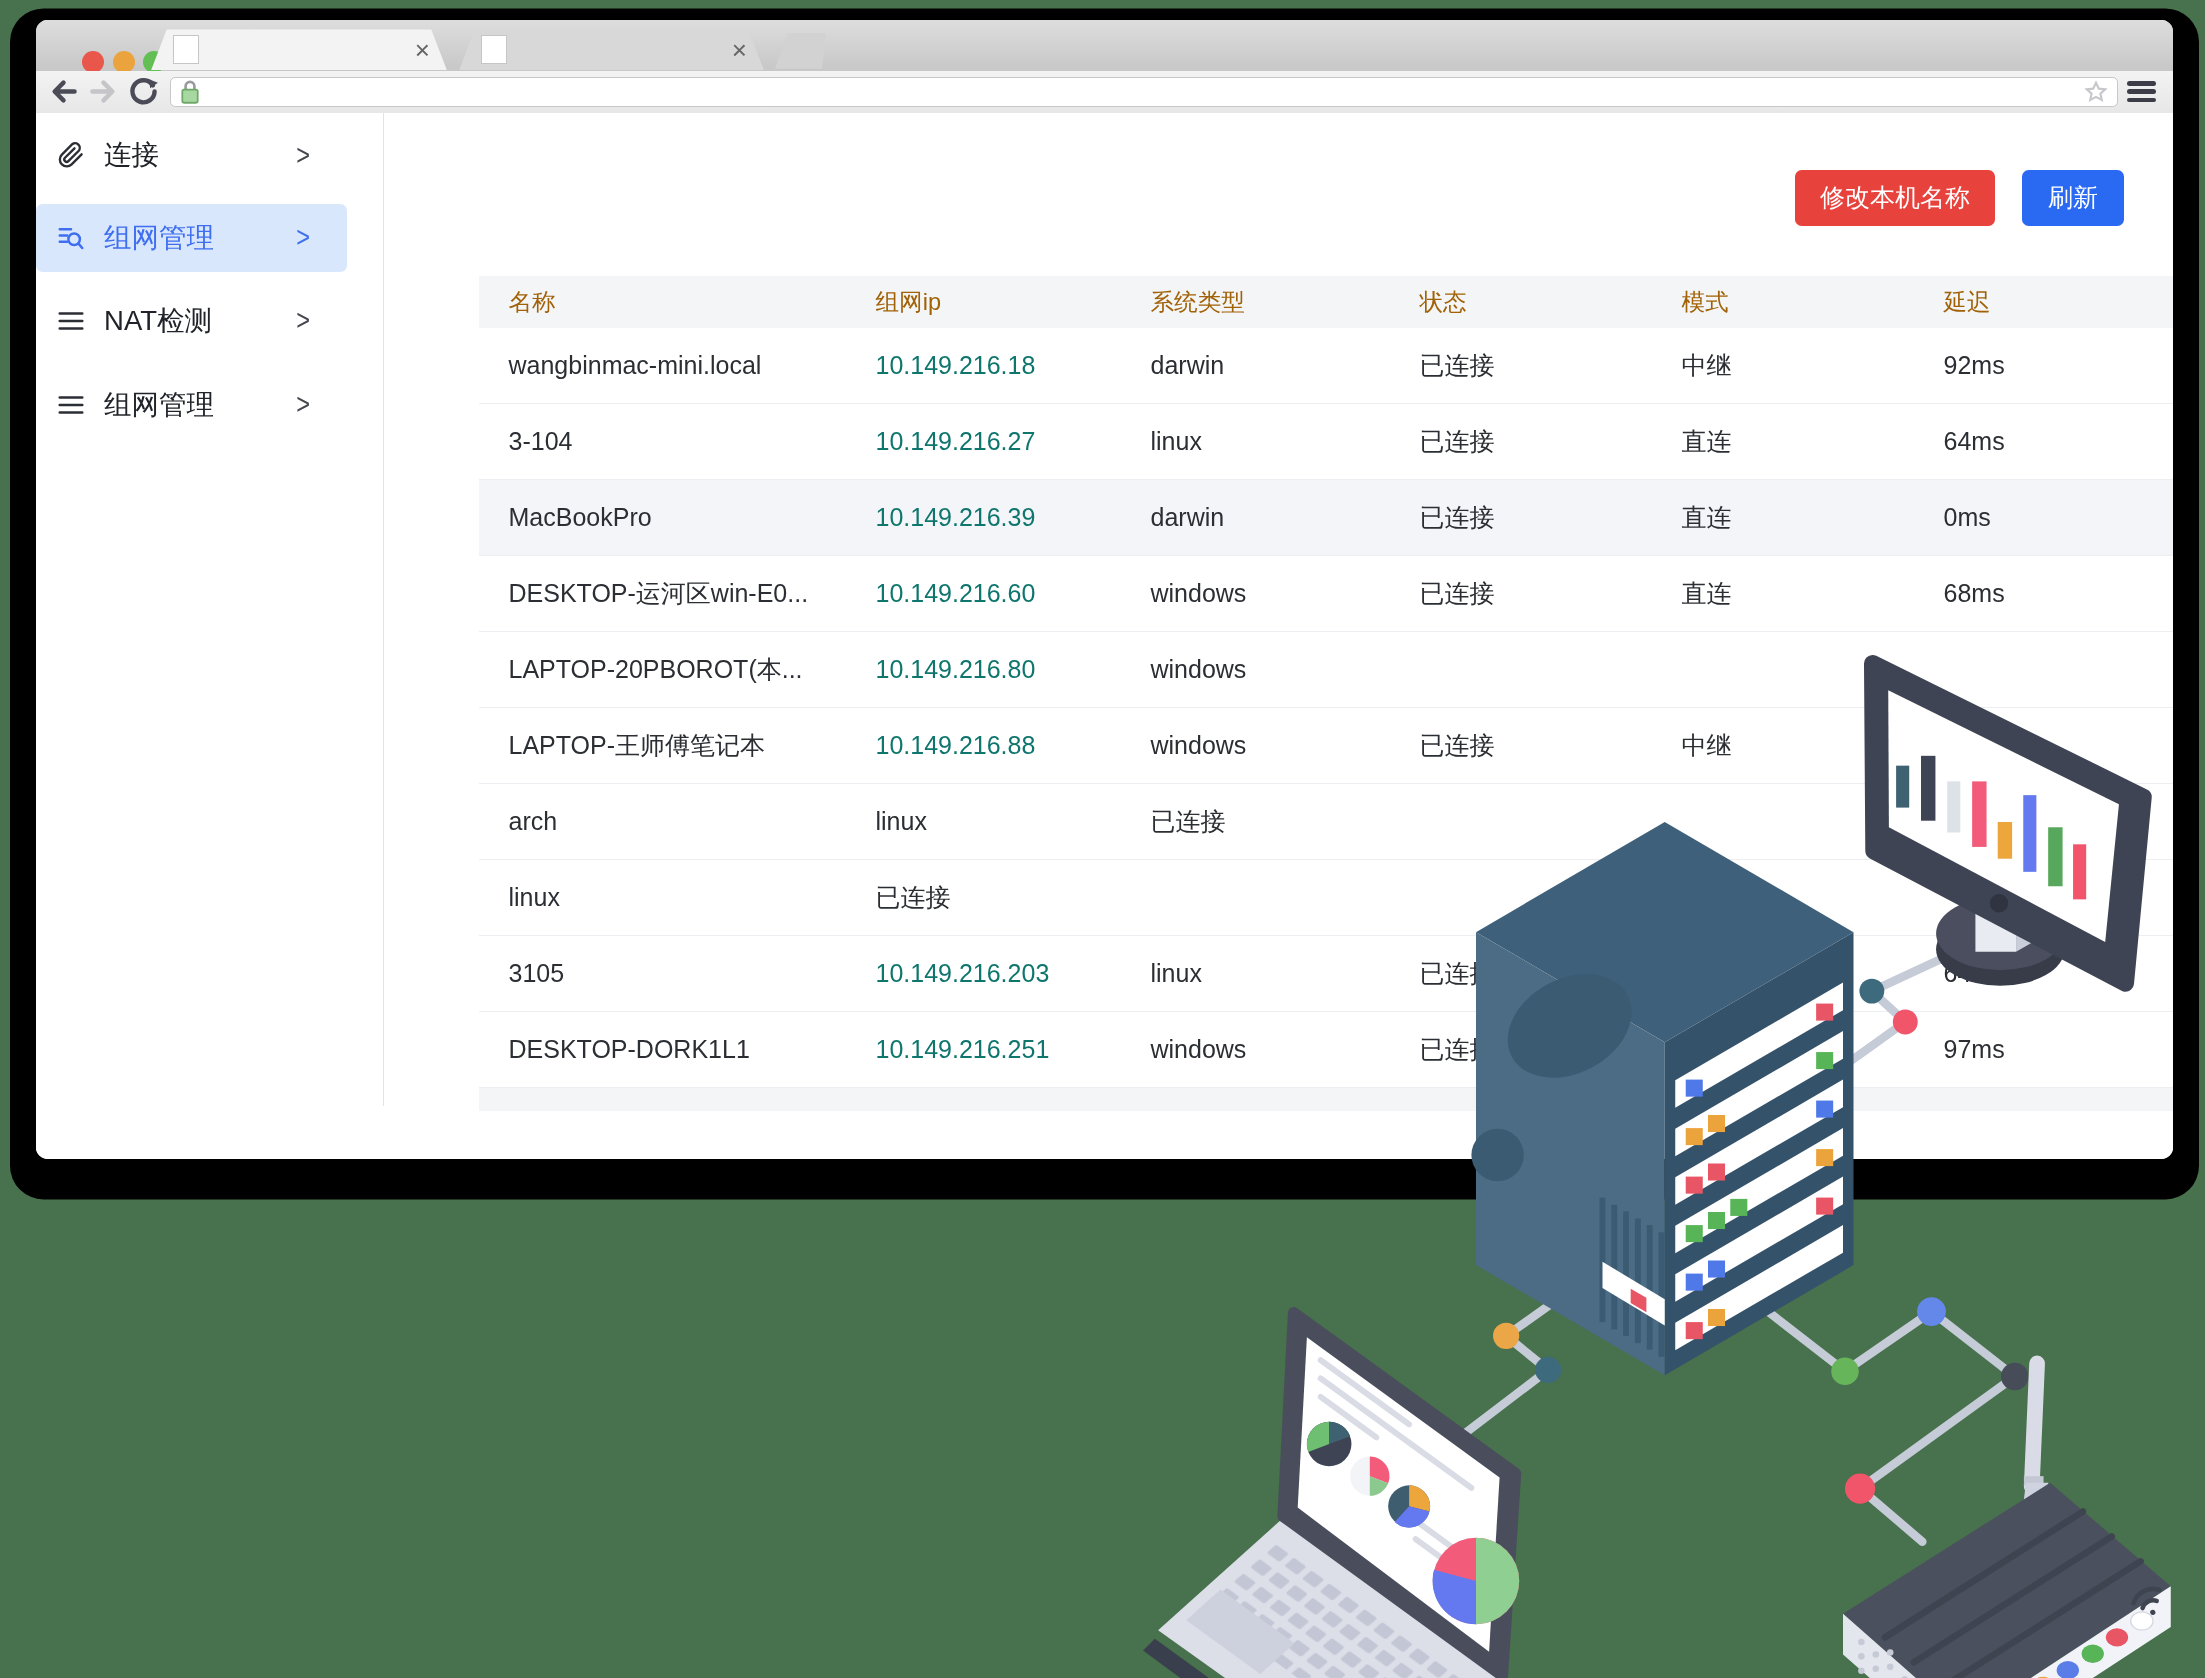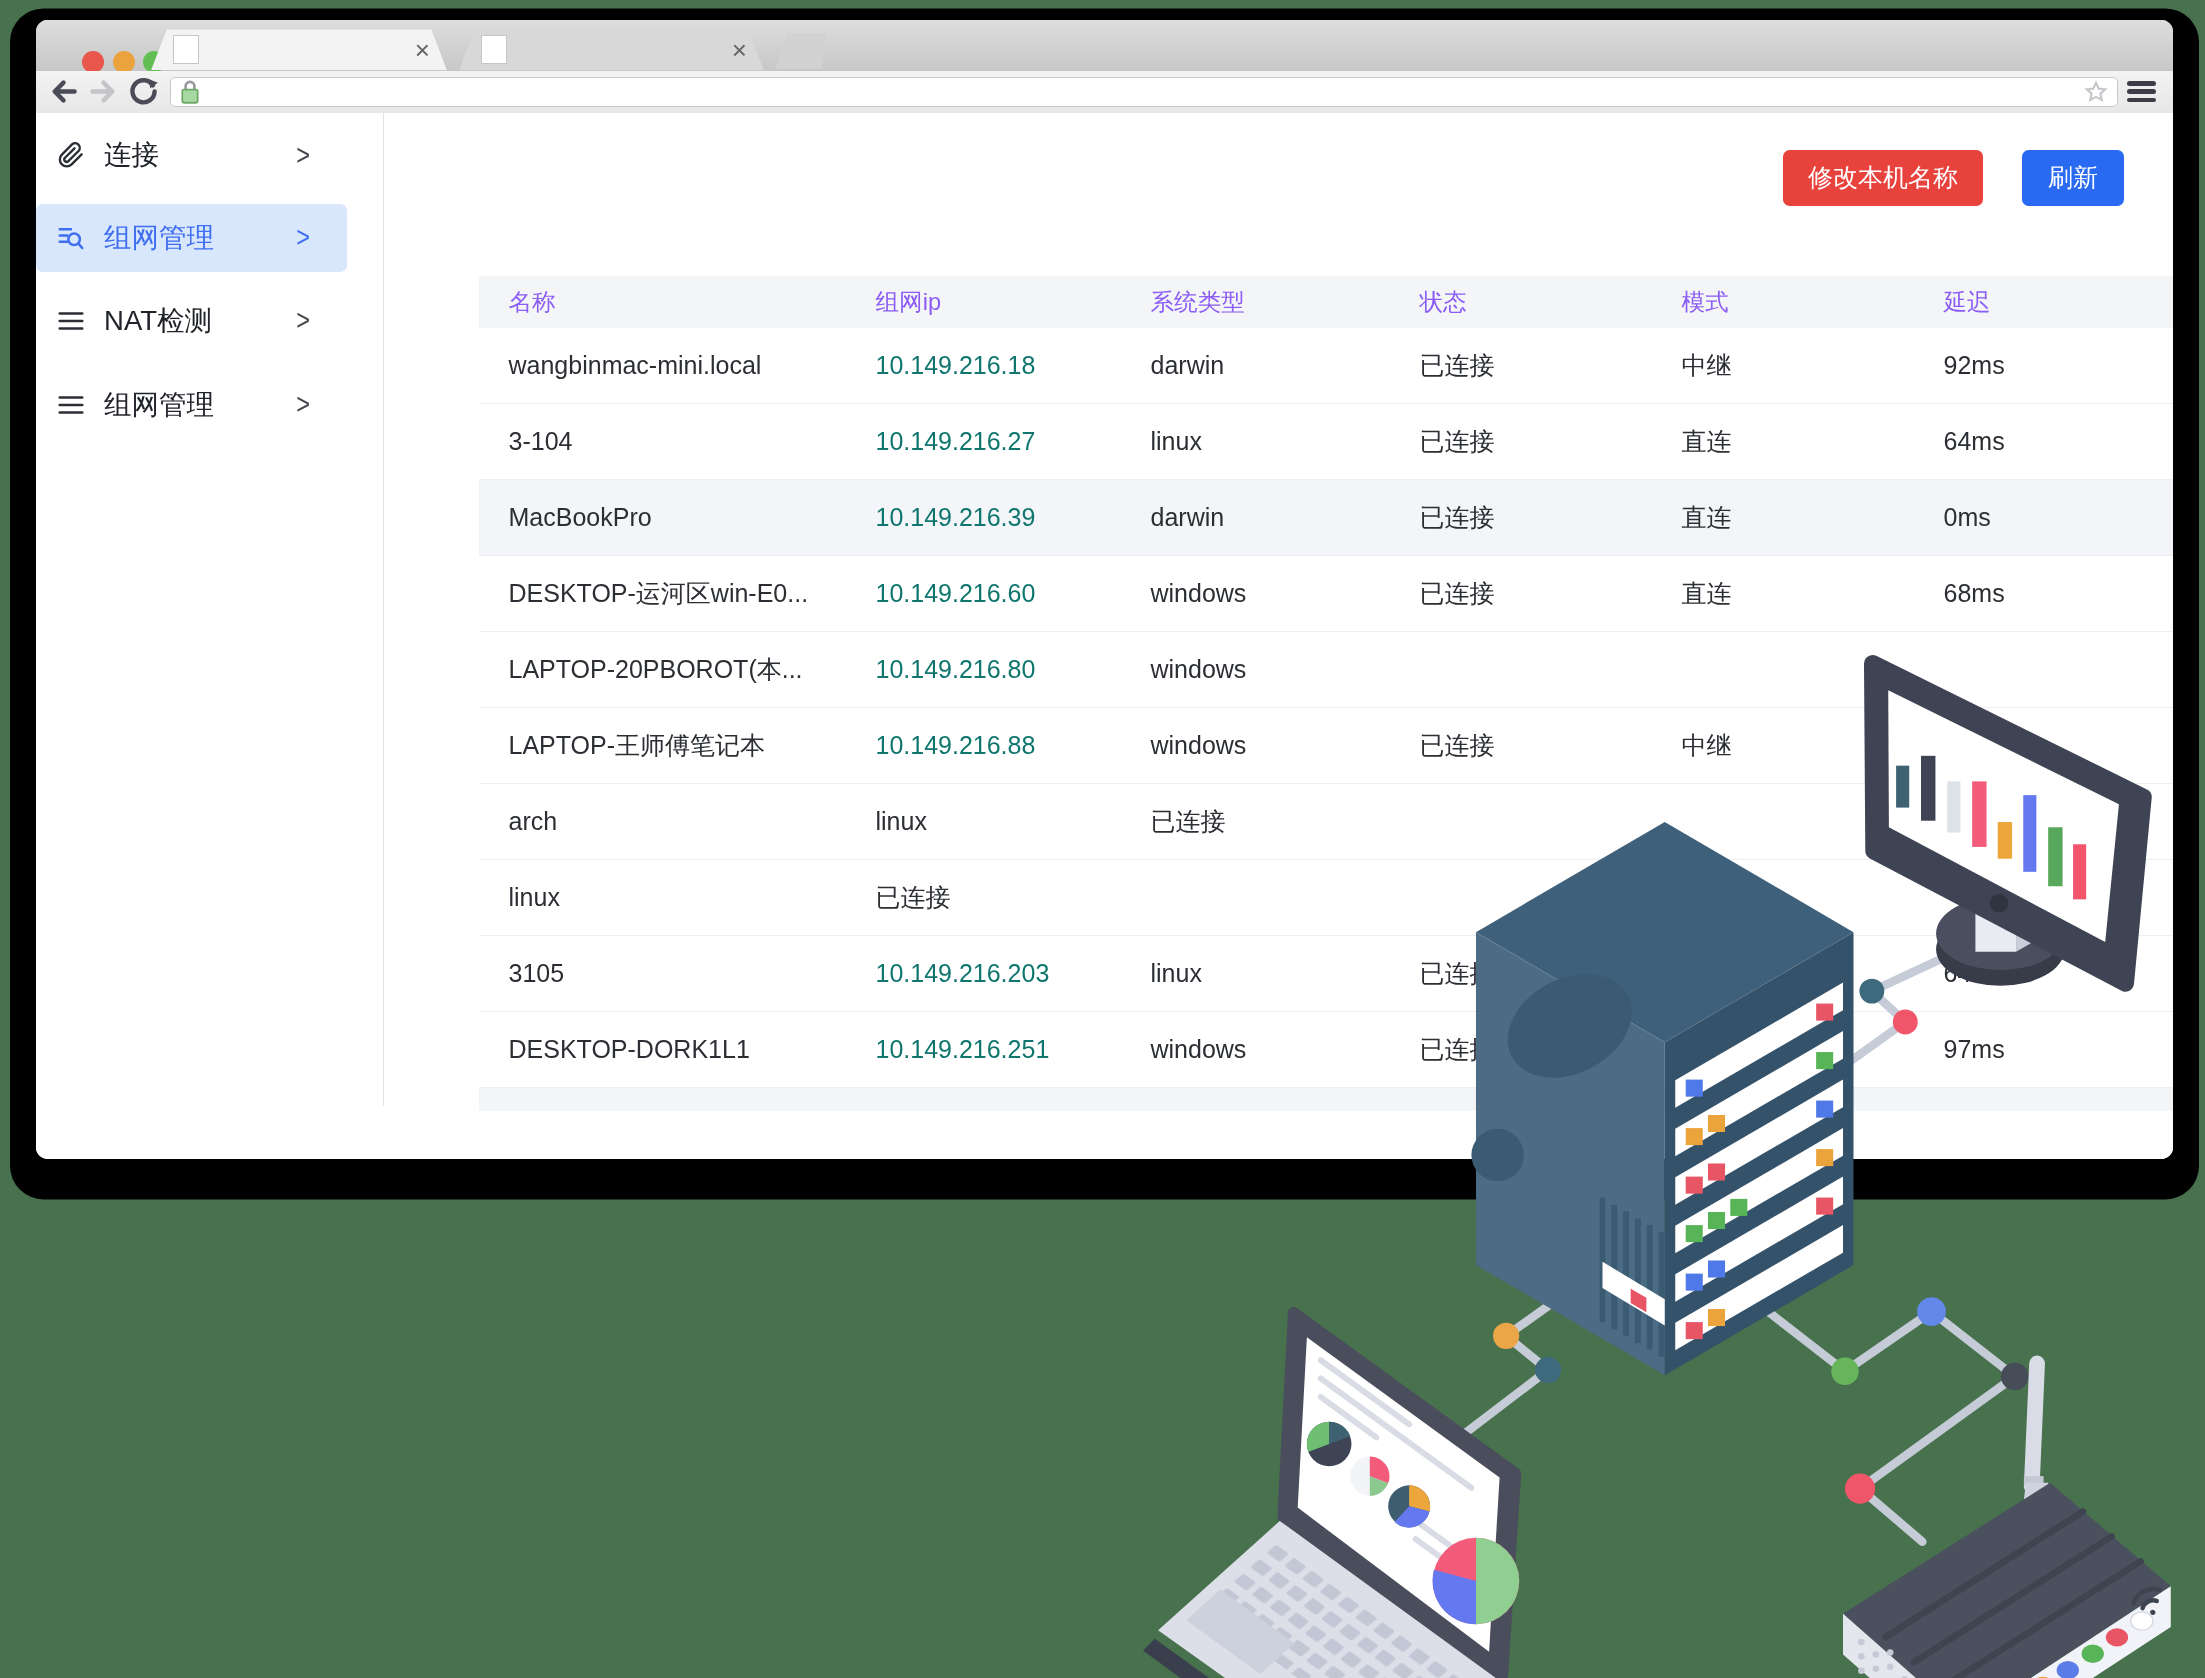--- a/index.html
+++ b/index.html
@@ -67,32 +67,32 @@
     position:absolute;left:0;height:68px;width:311px;box-sizing:border-box;
     display:flex;align-items:center;padding:0 37px 0 19.7px;border-radius:6.6px;
     color:#202329;font-size:27.5px;
   }
   .side-item .sicon{width:30px;height:30px;margin-right:18.4px;flex:0 0 auto;}
   .side-item .slabel{flex:1;}
   .side-item .chev{font-size:23.6px;color:#45484e;transform:scaleY(1.25);}
   .side-item.active{background:#d9e7fd;color:#3f6ef0;}
   .side-item.active .chev{color:#3f6ef0;}
   .main{flex:1;position:relative;}
-  .btnrow{position:absolute;top:37px;right:49px;display:flex;gap:39px;}
+  .btnrow{position:absolute;top:57px;right:49px;display:flex;gap:27px;}
   .btn{
     height:56px;border:none;border-radius:6.6px;color:#fff;font-size:25px;
     font-family:inherit;display:flex;align-items:center;justify-content:center;
   }
   .btn.red{background:#e8423d;padding:0 25px;}
   .btn.blue{background:#2a6af2;padding:0 26px;text-align:center;}
   
   .table{position:absolute;left:52px;top:163px;width:1721px;}
   .thead,.trow{display:grid;grid-template-columns:367px 275px 269px 262px 262px 285px;}
   .thead{height:52px;background:#f4f5f7;}
-  .thead .cell{font-size:23.6px;color:#8b5cf6;}
+  .thead .cell{font-size:23.6px;color:#a16207;}
   .trow{height:75px;background:#fff;border-bottom:1.3px solid #eceef2;}
   .trow.hover{background:#f3f5f8;text-align:center;}
   .cell{display:flex;align-items:center;padding-left:29.5px;box-sizing:border-box;font-size:25px;color:#2b2e33;overflow:hidden;white-space:nowrap;}
   .cell.ip{color:#0f766e;}
   .tfoot{height:23.6px;background:#f4f5f7;}
   
   .illus{position:absolute;left:1114px;top:590px;width:1091px;height:1088px;z-index:60;pointer-events:none;}
 </style>
 </head>
 <body>

